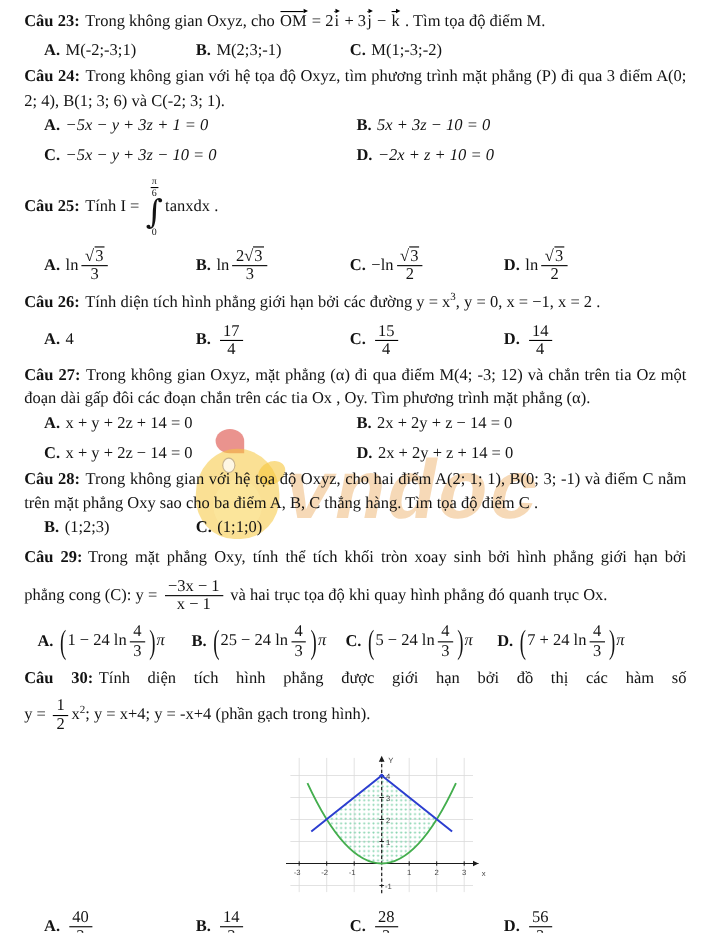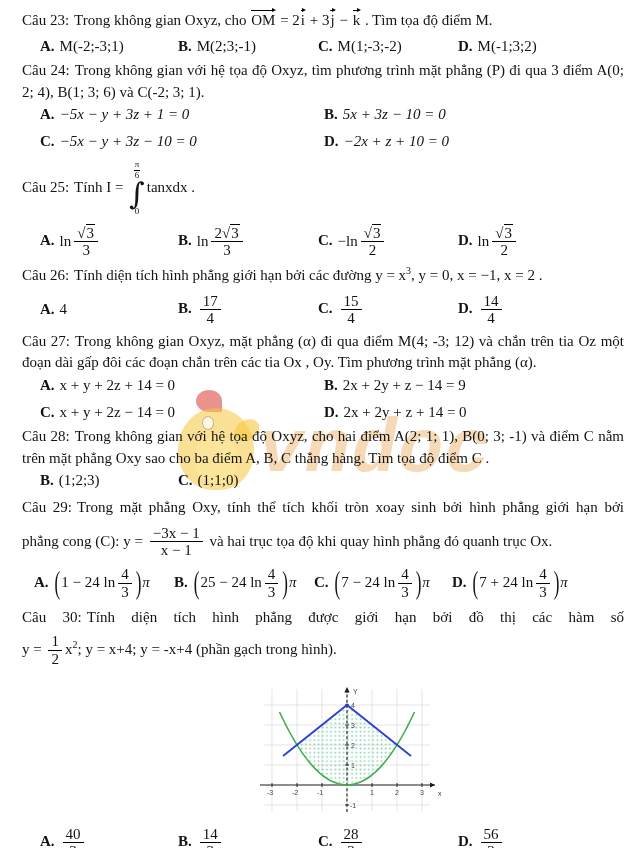--- a/index.html
+++ b/index.html
@@ -8,21 +8,21 @@
     padding:6px 16px 0 22px;
     font-family:"Liberation Serif","DejaVu Serif",serif;
     font-size:15px;line-height:1.42;color:#131313;
     position:relative;overflow:hidden;
   }
   .content{position:relative;z-index:1}
   p{margin:0}
   .stem{margin:0 0 1px 0}
   .just{text-align:justify}
   .jlast{text-align:justify;text-align-last:justify}
-  .qlabel{font-weight:normal;margin-right:5px}
+  .qlabel{font-weight:bold;margin-right:5px}
   .ol{font-weight:bold;margin-right:5px}
   .qblock{margin-bottom:3px}
   .opts4{display:grid;grid-template-columns:138px 140px 140px 1fr;padding-left:18px;align-items:center;margin:1px 0 3px 0}
   .opts2{display:grid;grid-template-columns:284px 1fr;padding-left:18px;row-gap:6px;margin:1px 0 3px 0}
   .opt{white-space:nowrap}
   .mi{font-style:italic}
   
   .frac{display:inline-block;text-align:center;vertical-align:middle;line-height:1.12;margin:0 3px}
   .frac .num{display:block;padding:0 3px;border-bottom:1px solid #000}
   .frac .den{display:block;padding:0 3px}
@@ -73,21 +73,20 @@
 </div>
 
 <div class="content">
 
   <div class="qblock">
     <p class="stem"><b class="qlabel">Câu 23:</b><span>Trong không gian Oxyz, cho </span><span class="vec">OM</span><span> = 2</span><span class="vec">i</span><span> + 3</span><span class="vec">j</span><span> − </span><span class="vec">k</span><span> .  Tìm tọa độ điểm M.</span></p>
     <div class="opts4">
       <span class="opt"><b class="ol">A.</b><span>M(-2;-3;1)</span></span>
       <span class="opt"><b class="ol">B.</b><span>M(2;3;-1)</span></span>
       <span class="opt"><b class="ol">C.</b><span>M(1;-3;-2)</span></span>
-      <span class="opt"><b class="ol">D.</b><span>M(-1;3;2)</span></span>
     </div>
   </div>
 
   <div class="qblock">
     <p class="stem just"><b class="qlabel">Câu 24:</b><span>Trong không gian với hệ tọa độ Oxyz, tìm phương trình mặt phẳng (P) đi qua 3 điểm A(0; 2; 4), B(1; 3; 6)  và C(-2; 3; 1).</span></p>
     <div class="opts2">
       <span class="opt"><b class="ol">A.</b><span class="mi">−5x − y + 3z + 1 = 0</span></span>
       <span class="opt"><b class="ol">B.</b><span class="mi">5x + 3z − 10 = 0</span></span>
       <span class="opt"><b class="ol">C.</b><span class="mi">−5x − y + 3z − 10 = 0</span></span>
       <span class="opt"><b class="ol">D.</b><span class="mi">−2x + z + 10 = 0</span></span>
@@ -118,41 +117,41 @@
       <span class="opt"><b class="ol">B.</b><span class="frac"><span class="num">17</span><span class="den">4</span></span></span>
       <span class="opt"><b class="ol">C.</b><span class="frac"><span class="num">15</span><span class="den">4</span></span></span>
       <span class="opt"><b class="ol">D.</b><span class="frac"><span class="num">14</span><span class="den">4</span></span></span>
     </div>
   </div>
 
   <div class="qblock" style="margin-top:4px">
     <p class="stem just"><b class="qlabel">Câu 27:</b><span>Trong không gian Oxyz, mặt phẳng (α) đi qua điểm M(4; -3; 12) và chắn trên tia Oz một đoạn dài gấp đôi các đoạn chắn trên các tia  Ox , Oy. Tìm phương trình mặt phẳng (α).</span></p>
     <div class="opts2">
       <span class="opt"><b class="ol">A.</b><span>x + y + 2z + 14 = 0</span></span>
-      <span class="opt"><b class="ol">B.</b><span>2x + 2y + z − 14 = 9</span></span>
+      <span class="opt"><b class="ol">B.</b><span>2x + 2y + z − 14 = 0</span></span>
       <span class="opt"><b class="ol">C.</b><span>x + y + 2z − 14 = 0</span></span>
       <span class="opt"><b class="ol">D.</b><span>2x + 2y + z + 14 = 0</span></span>
     </div>
   </div>
 
   <div class="qblock" style="margin-top:2px">
     <p class="stem just"><b class="qlabel">Câu 28:</b><span>Trong không gian với hệ tọa độ Oxyz, cho hai điểm A(2; 1; 1), B(0; 3; -1) và điểm C nằm trên mặt phẳng Oxy sao cho ba điểm A, B, C thẳng hàng. Tìm tọa độ điểm C .</span></p>
     <div class="opts4">
       <span class="opt"><b class="ol">B.</b><span>(1;2;3)</span></span>
       <span class="opt"><b class="ol">C.</b><span>(1;1;0)</span></span>
     </div>
   </div>
 
   <div class="qblock" style="margin-top:6px">
     <p class="stem jlast"><b class="qlabel">Câu 29:</b><span>Trong mặt phẳng Oxy, tính thể tích khối tròn xoay sinh bởi hình phẳng giới hạn bởi</span></p>
     <p class="stem" style="margin-top:6px"><span>phẳng cong </span><span>(C)</span><span>: y = </span><span class="frac"><span class="num">−3x − 1</span><span class="den">x − 1</span></span><span> và hai trục tọa độ khi quay hình phẳng đó quanh trục Ox.</span></p>
     <div class="opts4 optfrac" style="grid-template-columns:140px 140px 138px 1fr;padding-left:12px;margin-top:7px">
       <span class="opt"><b class="ol">A.</b><span class="bp">(</span><span>1 − 24 ln</span><span class="frac"><span class="num">4</span><span class="den">3</span></span><span class="bp">)</span><span class="mi">π</span></span>
       <span class="opt"><b class="ol">B.</b><span class="bp">(</span><span>25 − 24 ln</span><span class="frac"><span class="num">4</span><span class="den">3</span></span><span class="bp">)</span><span class="mi">π</span></span>
-      <span class="opt"><b class="ol">C.</b><span class="bp">(</span><span>7 − 24 ln</span><span class="frac"><span class="num">4</span><span class="den">3</span></span><span class="bp">)</span><span class="mi">π</span></span>
+      <span class="opt"><b class="ol">C.</b><span class="bp">(</span><span>5 − 24 ln</span><span class="frac"><span class="num">4</span><span class="den">3</span></span><span class="bp">)</span><span class="mi">π</span></span>
       <span class="opt"><b class="ol">D.</b><span class="bp">(</span><span>7 + 24 ln</span><span class="frac"><span class="num">4</span><span class="den">3</span></span><span class="bp">)</span><span class="mi">π</span></span>
     </div>
   </div>
 
   <div class="qblock" style="margin-top:6px">
     <p class="stem jlast"><b class="qlabel">Câu 30:</b><span>Tính diện tích hình phẳng được giới hạn bởi đồ thị các hàm số</span></p>
     <p class="stem" style="margin-top:5px"><span>y = </span><span class="frac"><span class="num">1</span><span class="den">2</span></span><span>x</span><sup>2</sup><span>;  y = x+4; y = -x+4  (phần gạch trong hình).</span></p>
 
     <div class="plotwrap">
       <svg class="plot" width="196" height="142" viewBox="0 0 196 142">

